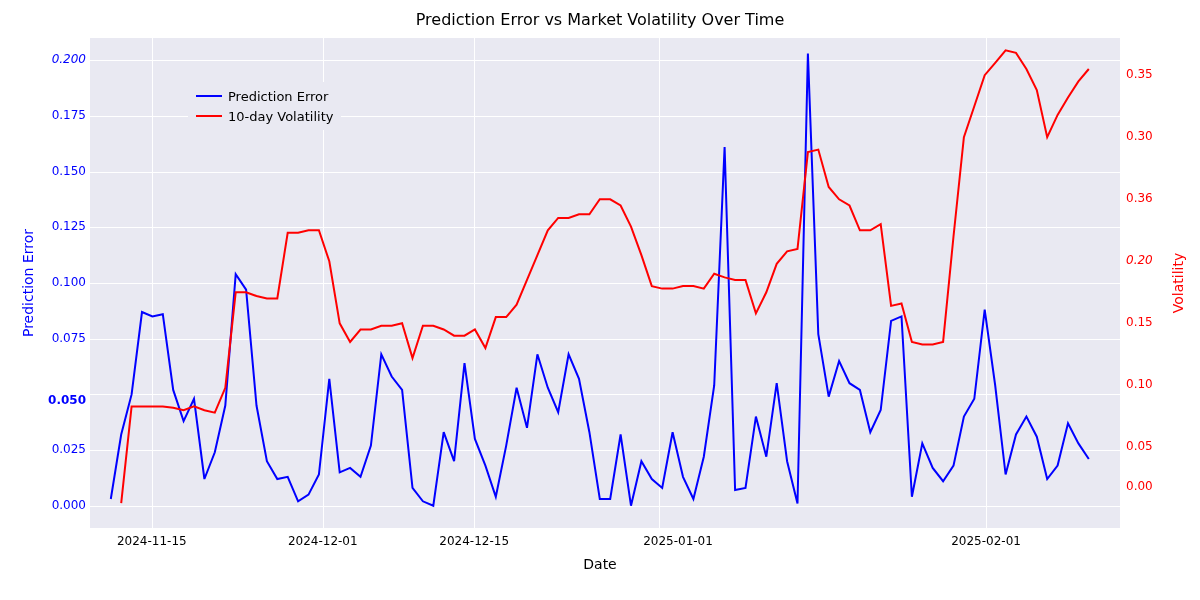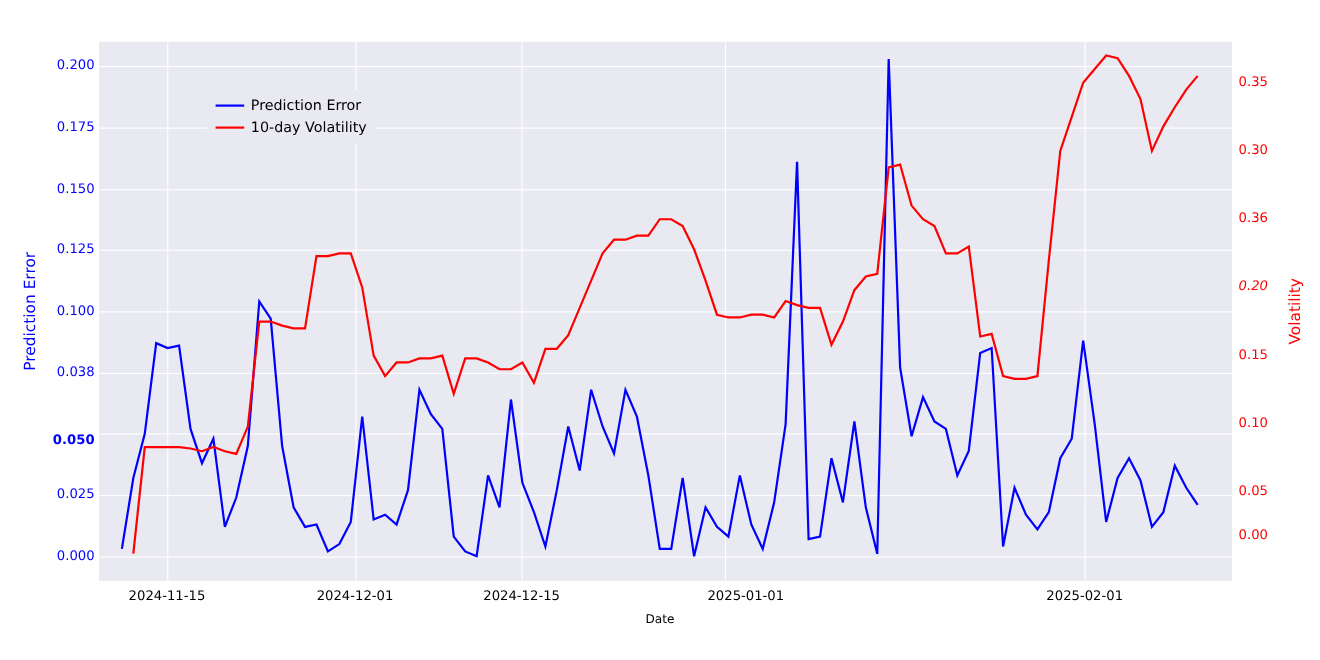--- a/index.html
+++ b/index.html
@@ -72,21 +72,21 @@
     transform: translate(-50%, -50%) rotate(-90deg);
     color: #ff0000;
     font-size: 14px;
   }
   .x-label {
     position: absolute;
     left: 50%;
     top: 556px;
     transform: translateX(-50%);
     color: #000;
-    font-size: 11px;
+    font-size: 14px;
   }
   
   .legend {
     position: absolute;
     left: 98px;
     top: 44px;
     background: #e9e9f2;
     padding: 4px 8px;
     font-size: 13px;
   }
@@ -99,20 +99,21 @@
   .legend-swatch {
     width: 26px;
     height: 2px;
   }
 </style>
 </head>
 <body>
 
 <div class="figure">
 
+  <div class="title">Prediction Error vs Market Volatility Over Time</div>
 
   <div class="plot-area">
     <div id="grid-container">
         <div class="hgrid" style="top: 467.727px;"></div>
         <div class="hgrid" style="top: 412.045px;"></div>
         <div class="hgrid" style="top: 356.364px;"></div>
         <div class="hgrid" style="top: 300.682px;"></div>
         <div class="hgrid" style="top: 245px;"></div>
         <div class="hgrid" style="top: 189.318px;"></div>
         <div class="hgrid" style="top: 133.636px;"></div>
@@ -142,26 +143,26 @@
   </div>
 
   <div class="y1-label">Prediction Error</div>
   <div class="y2-label">Volatility</div>
   <div class="x-label">Date</div>
 
   <div id="y1-ticks">
       <div class="y1-tick" style="top: 497.727px;">0.000</div>
       <div class="y1-tick" style="top: 442.045px;">0.025</div>
       <div class="y1-tick" style="top: 393px; font-weight: bold;">0.050</div>
-      <div class="y1-tick" style="top: 330.682px;">0.038</div>
+      <div class="y1-tick" style="top: 330.682px;">0.075</div>
       <div class="y1-tick" style="top: 275px;">0.100</div>
       <div class="y1-tick" style="top: 219.318px;">0.125</div>
       <div class="y1-tick" style="top: 163.636px;">0.150</div>
       <div class="y1-tick" style="top: 107.955px;">0.175</div>
-      <div class="y1-tick" style="top: 52.2727px;">0.200</div>
+      <div class="y1-tick" style="top: 52.2727px; font-style: italic;">0.200</div>
     </div>
   <div id="y2-ticks">
       <div class="y2-tick" style="top: 479px;">0.00</div>
       <div class="y2-tick" style="top: 439.367px;">0.05</div>
       <div class="y2-tick" style="top: 377.342px;">0.10</div>
       <div class="y2-tick" style="top: 315.316px;">0.15</div>
       <div class="y2-tick" style="top: 253.291px; font-style: italic;">0.20</div>
       <div class="y2-tick" style="top: 191.266px;">0.36</div>
       <div class="y2-tick" style="top: 129.241px;">0.30</div>
       <div class="y2-tick" style="top: 67.2152px;">0.35</div>

